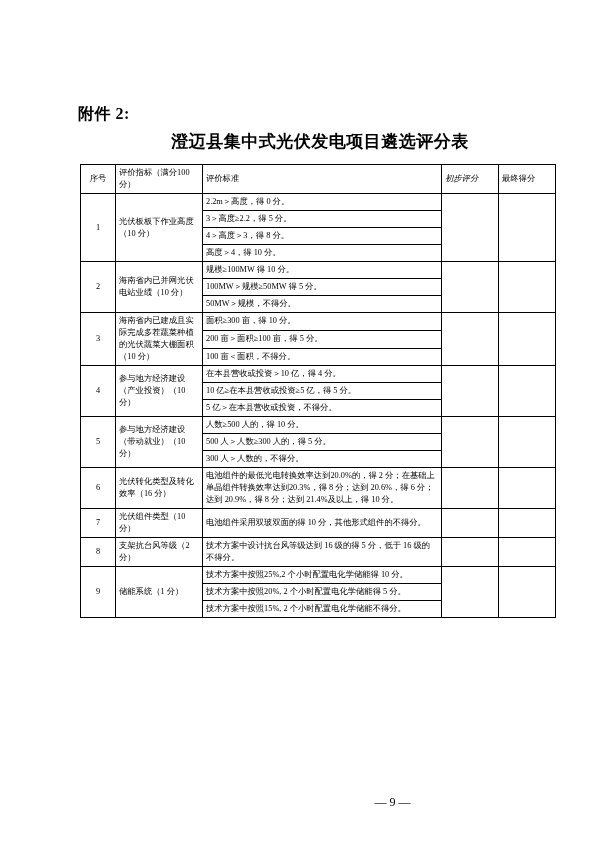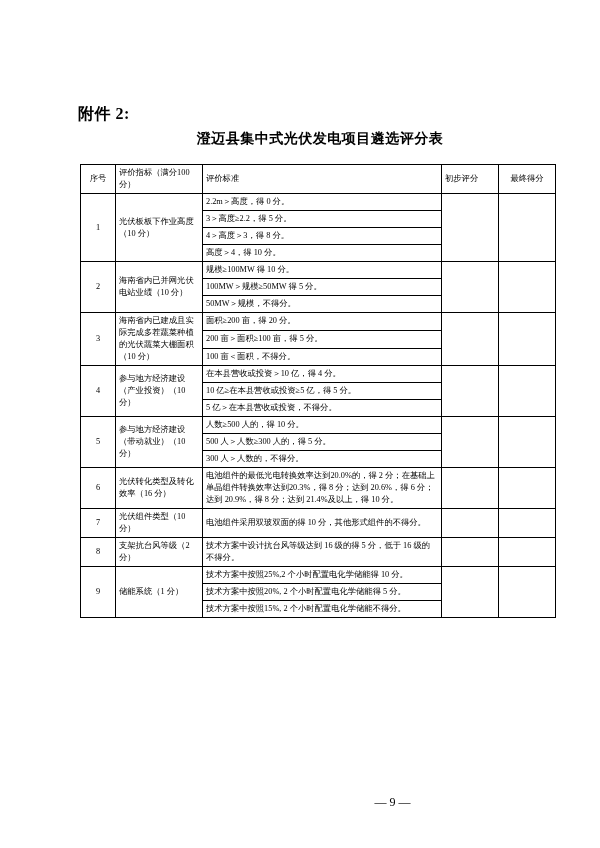--- a/index.html
+++ b/index.html
@@ -29,21 +29,21 @@
     font-weight: bold;
     letter-spacing: 0.5px;
     margin-left: 10px;
   }
   .doc-title {
     position: absolute;
     left: 0;
     top: 130px;
     width: 600px;
     text-align: center;
-    font-size: 14px;
+    font-size: 17px;
     font-weight: bold;
     letter-spacing: 0.5px;
     padding-left: 40px;
     box-sizing: border-box;
   }
   table.score-table {
     position: absolute;
     left: 80px;
     top: 164px;
     width: 440px;
@@ -55,22 +55,22 @@
   table.score-table td, table.score-table th {
     border: 1px solid #000;
     padding: 2px 3px;
     vertical-align: middle;
     font-weight: normal;
     word-break: break-all;
   }
   .col-no { width: 28px; text-align: center; }
   .col-idx { width: 80px; }
   .col-crit { width: 232px; }
-  .col-pre { width: 50px; }
-  .col-fin { width: 50px; text-align: center; }
+  .col-pre { width: 50px; font-style: italic; }
+  .col-fin { width: 50px; }
   thead td { text-align: left; }
   thead td.center { text-align: center; }
   .cell-center { text-align: center; }
   .crit-cell { text-align: left; }
   .page-number {
     position: absolute;
     left: 0;
     top: 795px;
     width: 600px;
     text-align: center;
@@ -127,21 +127,21 @@
       <tr>
         <td class="col-crit crit-cell">100MW＞规模≥50MW 得 5 分。</td>
       </tr>
       <tr>
         <td class="col-crit crit-cell">50MW＞规模，不得分。</td>
       </tr>
 
       <tr>
         <td class="col-no cell-center" rowspan="3">3</td>
         <td class="col-idx" rowspan="3">海南省内已建成且实际完成多茬蔬菜种植的光伏蔬菜大棚面积（10 分）</td>
-        <td class="col-crit crit-cell">面积≥200 亩，得 20 分。</td>
+        <td class="col-crit crit-cell">面积≥300 亩，得 10 分。</td>
         <td class="col-pre" rowspan="3"></td>
         <td class="col-fin" rowspan="3"></td>
       </tr>
       <tr>
         <td class="col-crit crit-cell">200 亩＞面积≥100 亩，得 5 分。</td>
       </tr>
       <tr>
         <td class="col-crit crit-cell">100 亩＜面积，不得分。</td>
       </tr>
 

